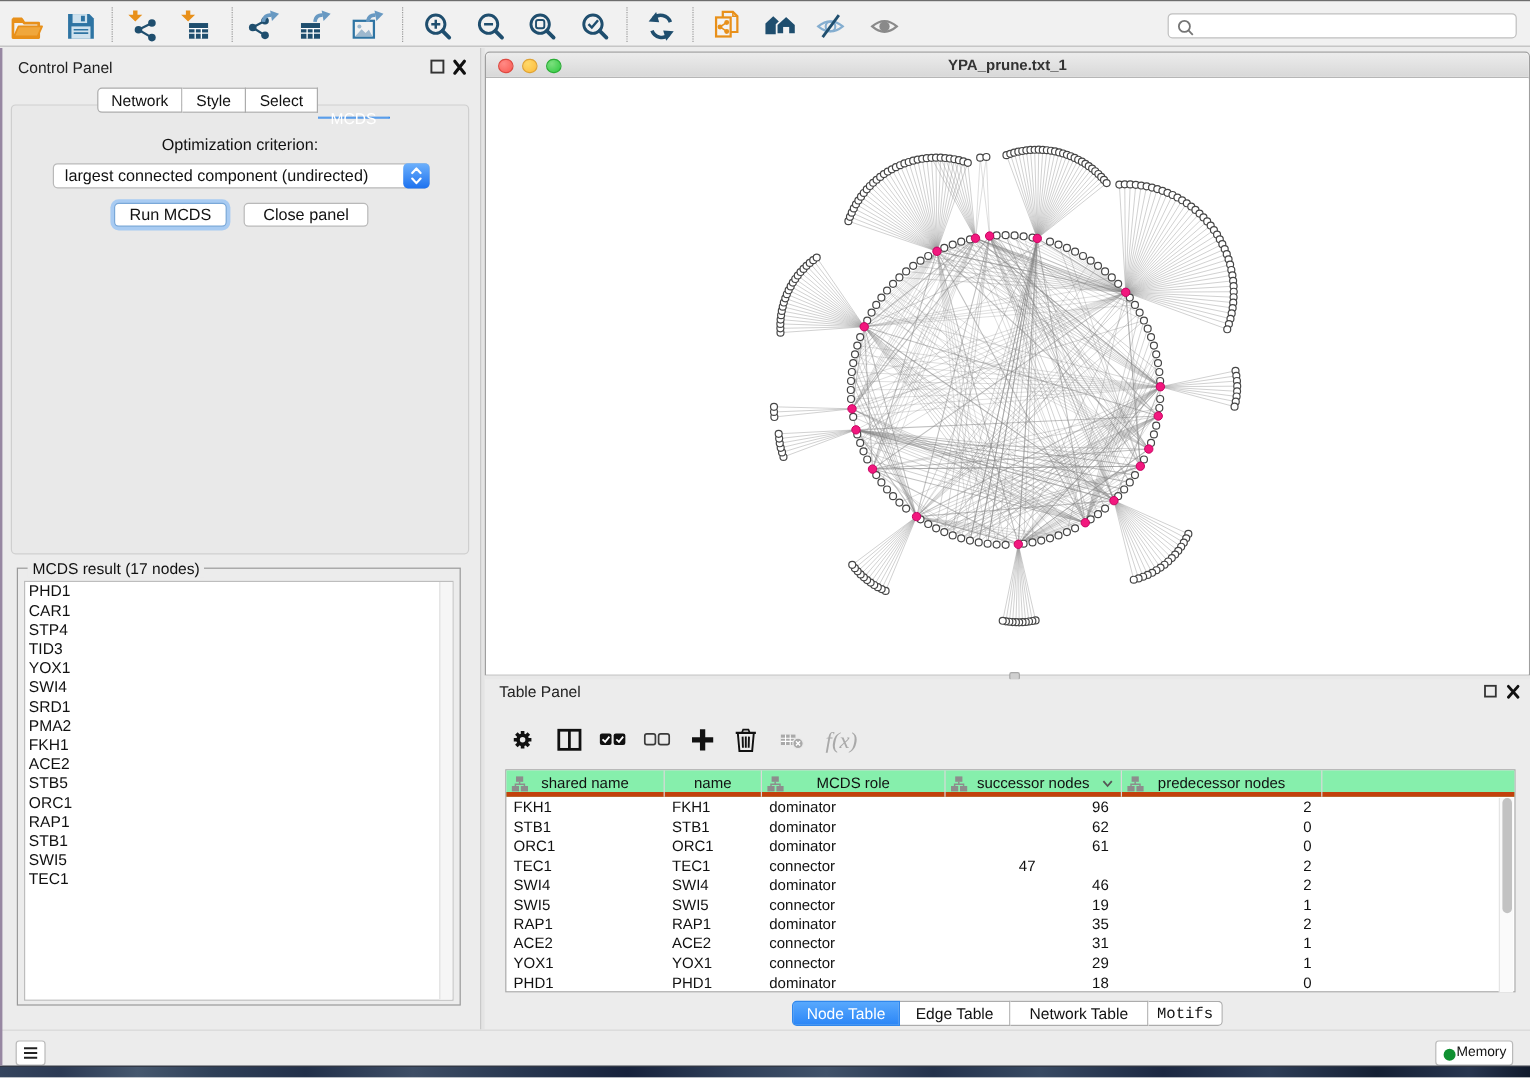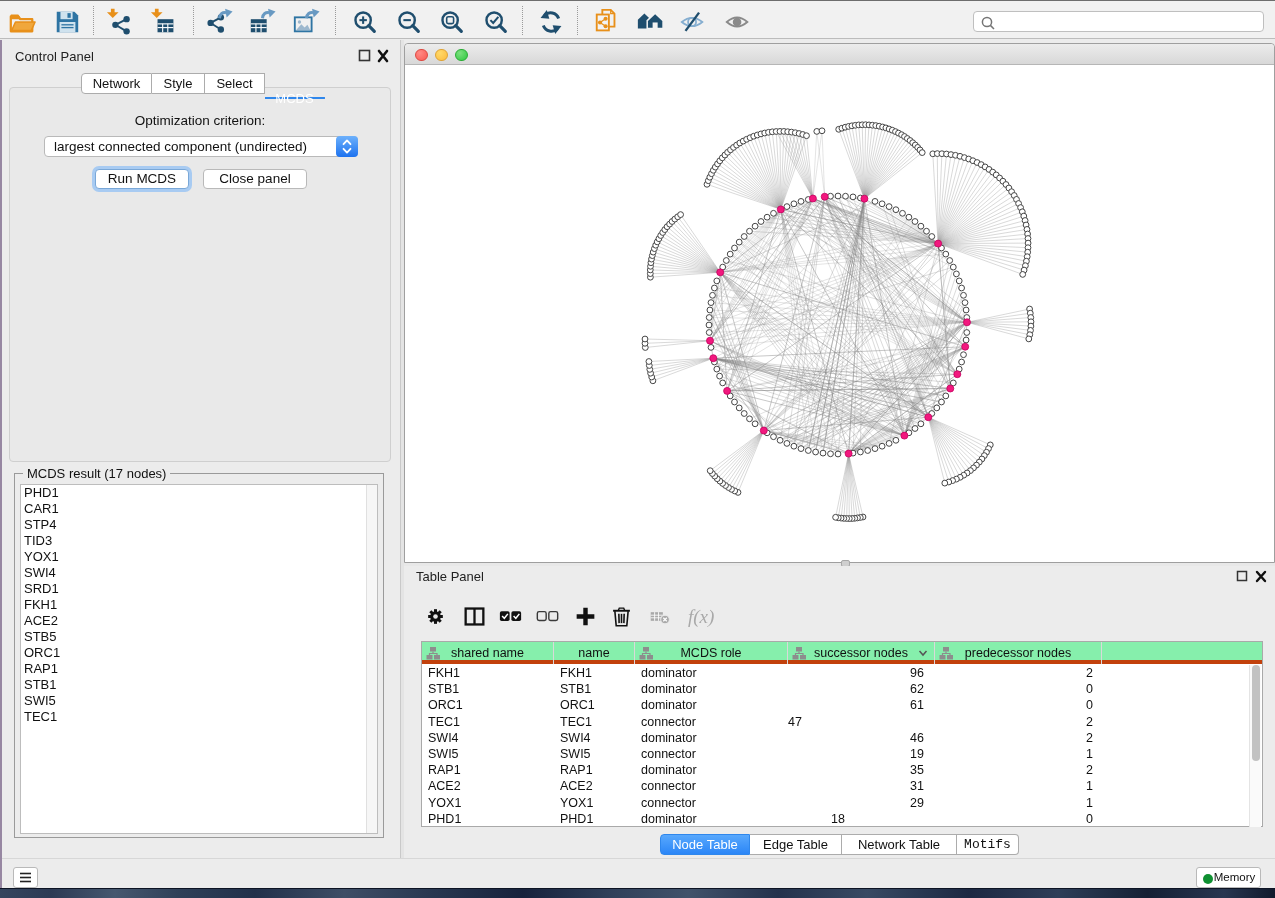--- a/index.html
+++ b/index.html
@@ -231,40 +231,42 @@
     <div id="mcdsgroup">
       <div class="glabel">MCDS result (17 nodes)</div>
       <div id="mcdslist">
         <div class="li">PHD1</div>
           <div class="li">CAR1</div>
           <div class="li">STP4</div>
           <div class="li">TID3</div>
           <div class="li">YOX1</div>
           <div class="li">SWI4</div>
           <div class="li">SRD1</div>
+          <div class="li">PMA2</div>
           <div class="li">FKH1</div>
           <div class="li">ACE2</div>
           <div class="li">STB5</div>
           <div class="li">ORC1</div>
           <div class="li">RAP1</div>
           <div class="li">STB1</div>
           <div class="li">SWI5</div>
           <div class="li">TEC1</div>
         <div class="sb"></div>
       </div>
     </div>
   </div>
 
   <div id="vsplit"></div>
 
   <div id="netframe">
     <div id="nettitle">
       <div class="light" style="left:10px;background:radial-gradient(circle at 35% 30%,#ff8a85,#f95a52);border:0.5px solid #dd4941"></div>
       <div class="light" style="left:30px;background:radial-gradient(circle at 35% 30%,#ffd96a,#fcbb3c);border:0.5px solid #dfa334"></div>
       <div class="light" style="left:50px;background:radial-gradient(circle at 35% 30%,#7ce07e,#2fc840);border:0.5px solid #2aad35"></div>
+      <div class="t">YPA_prune.txt_1</div>
     </div>
     <div id="netcanvas">
     <svg width="869" height="496" viewBox="0 0 869 496">
 <g stroke="#848484" fill="none" stroke-linecap="round">
 <line x1="315.2" y1="206.3" x2="521.5" y2="165.2" stroke-opacity="0.40" stroke-width="0.55"></line>
 <line x1="315.2" y1="206.3" x2="526.8" y2="170.5" stroke-opacity="0.40" stroke-width="0.55"></line>
 <line x1="315.2" y1="206.3" x2="533.1" y2="177.6" stroke-opacity="0.40" stroke-width="0.55"></line>
 <line x1="315.2" y1="206.3" x2="536.5" y2="182.0" stroke-opacity="0.40" stroke-width="0.55"></line>
 <line x1="315.2" y1="206.3" x2="540.8" y2="188.1" stroke-opacity="0.40" stroke-width="0.55"></line>
 <line x1="315.2" y1="206.3" x2="503.9" y2="366.8" stroke-opacity="0.50" stroke-width="0.55"></line>
@@ -1202,21 +1204,21 @@
             <div class="c" style="left:6px">ORC1</div>
             <div class="c" style="left:138px">ORC1</div>
             <div class="c" style="left:219px">dominator</div>
             <div class="c" style="left:366px;width:136px;text-align:right">61</div>
             <div class="c" style="left:513px;width:158px;text-align:right">0</div>
           </div>
           <div class="row" style="top:71.6px">
             <div class="c" style="left:6px">TEC1</div>
             <div class="c" style="left:138px">TEC1</div>
             <div class="c" style="left:219px">connector</div>
-            <div class="c" style="left:366px;width:136px;text-align:left">47</div>
+            <div class="c" style="left:366px;width:136px;text-align:center">47</div>
             <div class="c" style="left:513px;width:158px;text-align:right">2</div>
           </div>
           <div class="row" style="top:87.8px">
             <div class="c" style="left:6px">SWI4</div>
             <div class="c" style="left:138px">SWI4</div>
             <div class="c" style="left:219px">dominator</div>
             <div class="c" style="left:366px;width:136px;text-align:right">46</div>
             <div class="c" style="left:513px;width:158px;text-align:right">2</div>
           </div>
           <div class="row" style="top:104.0px">
@@ -1244,21 +1246,21 @@
             <div class="c" style="left:6px">YOX1</div>
             <div class="c" style="left:138px">YOX1</div>
             <div class="c" style="left:219px">connector</div>
             <div class="c" style="left:366px;width:136px;text-align:right">29</div>
             <div class="c" style="left:513px;width:158px;text-align:right">1</div>
           </div>
           <div class="row" style="top:168.8px">
             <div class="c" style="left:6px">PHD1</div>
             <div class="c" style="left:138px">PHD1</div>
             <div class="c" style="left:219px">dominator</div>
-            <div class="c" style="left:348px;width:136px;text-align:center">18</div>
+            <div class="c" style="left:366px;width:136px;text-align:right">18</div>
             <div class="c" style="left:513px;width:158px;text-align:right">0</div>
           </div>
       </div>
       <div id="tscroll">
           <div class="thumb"></div>
         </div>
     </div>
     <div id="ttabs">
       <div class="tab sel first" style="width:90px">Node Table</div>
       <div class="tab" style="width:92px">Edge Table</div>

